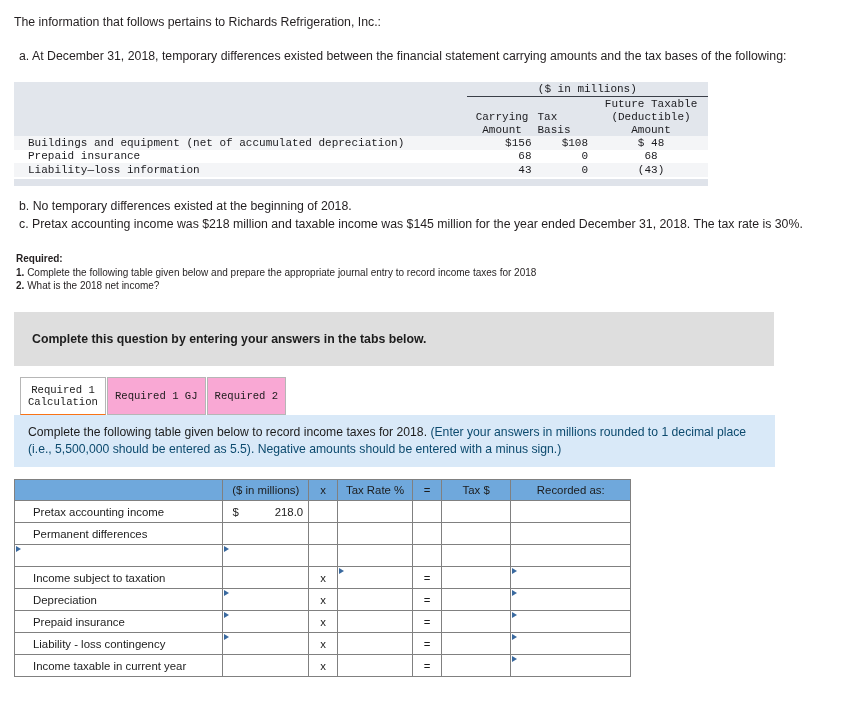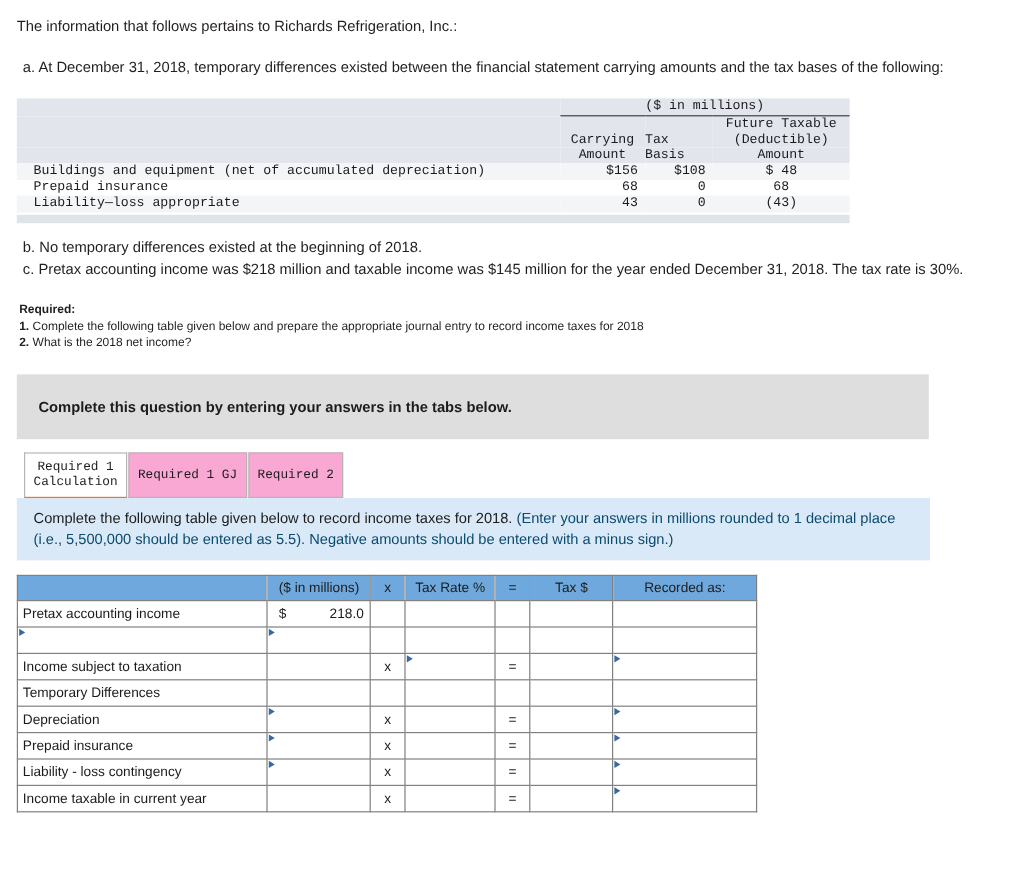--- a/index.html
+++ b/index.html
@@ -163,21 +163,21 @@
   .c-label { width: 204px; }
   .c-amt   { width: 84px; }
   .c-x     { width: 28px; }
   .c-rate  { width: 74px; }
   .c-eq    { width: 28px; }
   .c-tax   { width: 68px; }
   .c-rec   { width: 117px; }
 
   table.grid td.lbl {
     text-align: left;
-    padding-left: 4px;
+    padding-left: 18px;
     white-space: nowrap;
   }
   table.grid td.ctr { text-align: center; }
   table.grid td.money {
     text-align: right;
     padding-right: 5px;
     font-size: 11.4px;
   }
   table.grid td.money .dollar {
     float: left;
@@ -241,21 +241,21 @@
       <td class="col-basis num">$108</td>
       <td class="col-future num-f">$ 48</td>
     </tr>
     <tr class="data">
       <td class="col-label">Prepaid insurance</td>
       <td class="col-carry num">68</td>
       <td class="col-basis num">0</td>
       <td class="col-future num-f">68</td>
     </tr>
     <tr class="data stripe">
-      <td class="col-label">Liability—loss appropriate</td>
+      <td class="col-label">Liability—loss information</td>
       <td class="col-carry num">43</td>
       <td class="col-basis num">0</td>
       <td class="col-future num-f">(43)</td>
     </tr>
   </tbody>
     </table>
   <div class="facts-footer"></div>
 </div>
 
 <div class="prose" style="padding-top:6px;">
@@ -320,20 +320,29 @@
       <tr>
         <td class="lbl">Pretax accounting income</td>
         <td class="money"><span class="dollar">$</span><span>218.0</span></td>
         <td class="ctr"></td>
         <td></td>
         <td class="ctr"></td>
         <td></td>
         <td></td>
       </tr>
 
+      <tr>
+        <td class="lbl">Permanent differences</td>
+        <td></td>
+        <td class="ctr"></td>
+        <td></td>
+        <td class="ctr"></td>
+        <td></td>
+        <td></td>
+      </tr>
 
       <tr>
         <td class="lbl">
             <span class="tri"></span>
           </td>
         <td class="thickbot">
             <span class="tri"></span>
           </td>
         <td class="ctr"></td>
         <td></td>
@@ -349,29 +358,20 @@
         <td class="tall">
             <span class="tri"></span>
           </td>
         <td class="ctr tall">=</td>
         <td class="tall"></td>
         <td class="tall">
             <span class="tri"></span>
           </td>
       </tr>
 
-      <tr>
-        <td class="lbl">Temporary Differences</td>
-        <td></td>
-        <td class="ctr"></td>
-        <td></td>
-        <td class="ctr"></td>
-        <td></td>
-        <td></td>
-      </tr>
 
       <tr>
         <td class="lbl tall">Depreciation</td>
         <td class="tall">
             <span class="tri"></span>
           </td>
         <td class="ctr tall">x</td>
         <td class="tall"></td>
         <td class="ctr tall">=</td>
         <td class="tall"></td>

